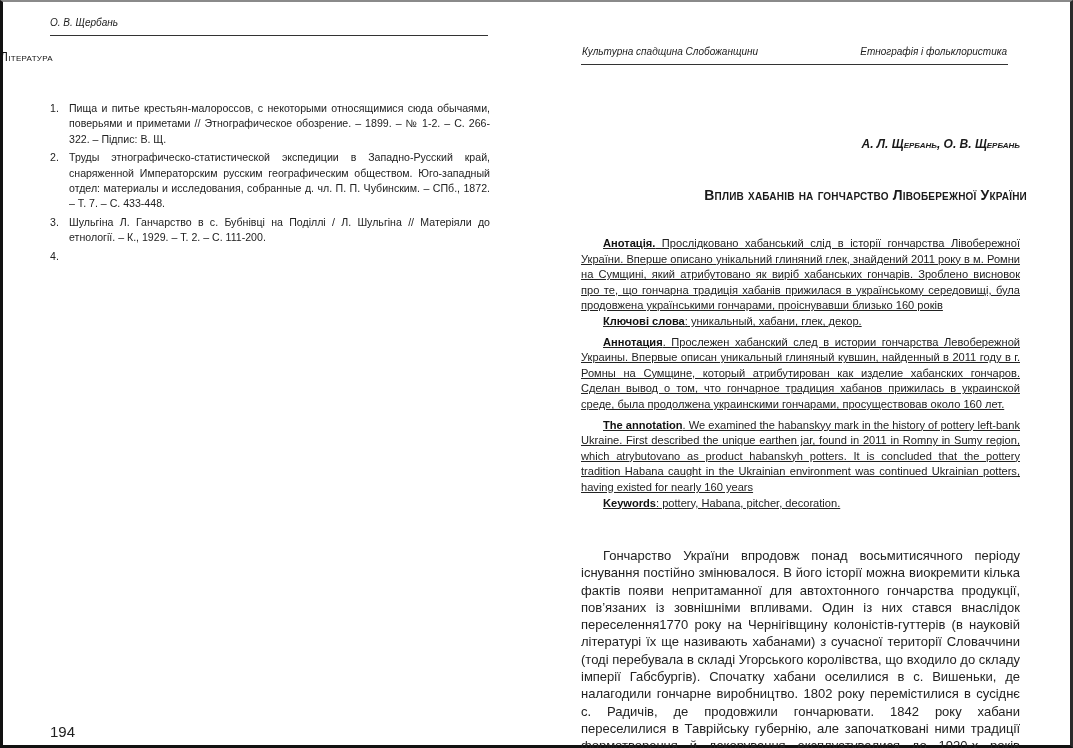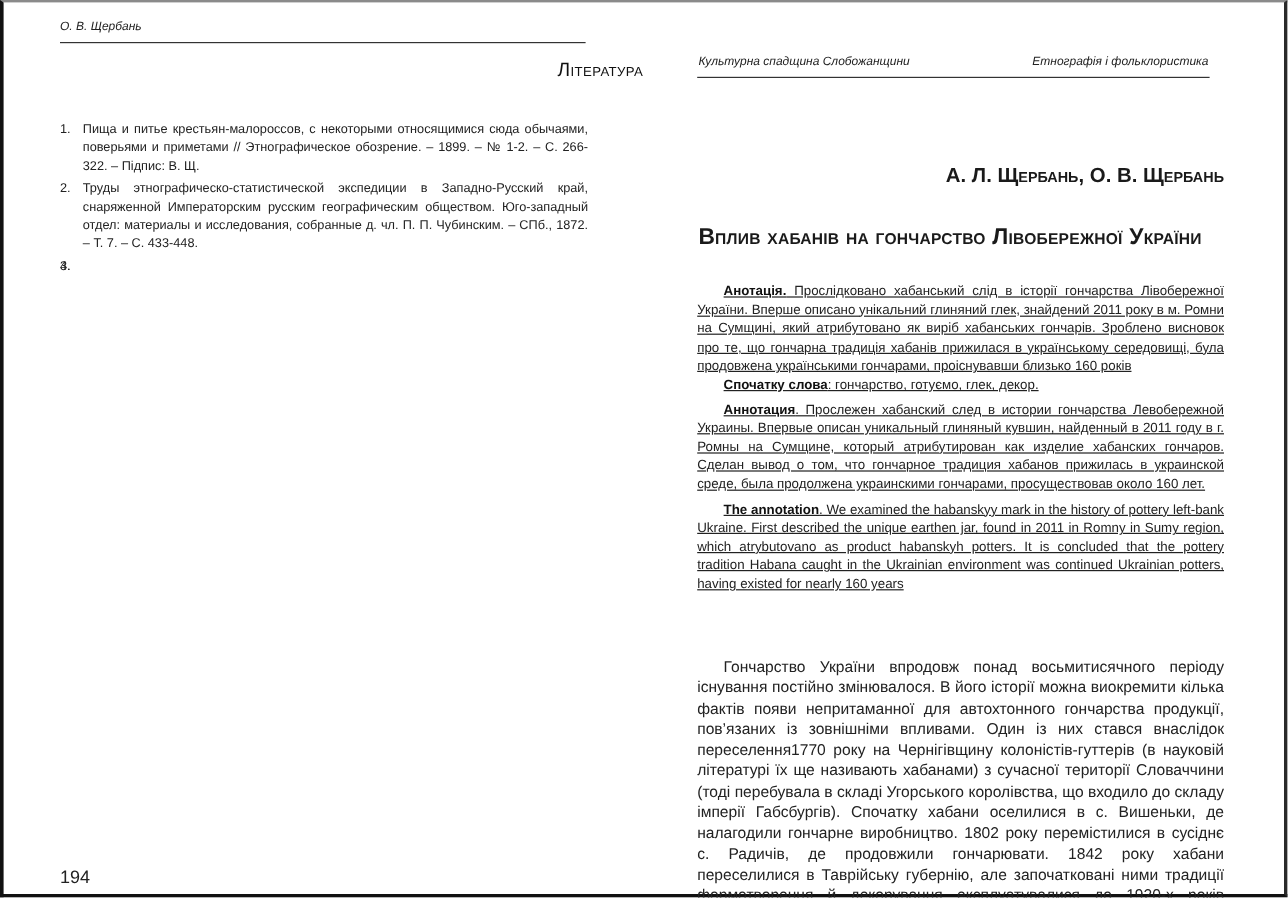--- a/index.html
+++ b/index.html
@@ -19,38 +19,38 @@
   .page { position:absolute; top:0; height:748px; }
   .page-left { left:0; width:536px; }
   .page-right { left:536px; width:537px;margin-top:29px; }
   .running-head {
     position:absolute; top:17px; font-size:10px; font-style:italic; color:#222;
   }
   .head-rule {
     position:absolute; top:35px; height:0; border-top:1px solid #333;
   }
   .section-title {
-    position:absolute; top:50px; left:0; width:536px; text-align:right;
-    font-size:16px; letter-spacing:0.3px; font-variant:small-caps; color:#111;
+    position:absolute; top:50px; left:0; width:536px; text-align:left;
+    font-size:12px; letter-spacing:0.3px; font-variant:small-caps; color:#111;
   }
   .reflist {
     position:absolute; left:50px; top:101px; width:440px; margin:0; padding:0; list-style:none;
     font-size:10.6px; line-height:15.4px; color:#222;
   }
   .reflist li { position:relative; padding-left:19px; margin-bottom:3px; text-align:justify; }
   .reflist .num { position:absolute; left:0; top:0; }
   .page-number { position:absolute; top:723px; font-size:15px; color:#222; }
 
   .authors {
-    position:absolute; top:108px; right:53px; font-size:17px; font-weight:bold; 
+    position:absolute; top:108px; right:53px; font-size:12px; font-weight:bold; font-style:italic;
     font-variant:small-caps;
   }
   .article-title {
-    position:absolute; top:158px; left:46px; width:445px; text-align:left;
-    font-size:19px; font-weight:bold; font-variant:small-caps; letter-spacing:0.2px;
+    position:absolute; top:158px; left:46px; width:445px; text-align:right;
+    font-size:14px; font-weight:bold; font-variant:small-caps; letter-spacing:0.2px;
   }
   .body-text {
     position:absolute; left:45px; width:439px; font-size:11.1px; line-height:15.6px;
     text-align:justify; color:#222;
   }
   .body-text p { margin:0; text-indent:22px; }
   .body-text p.gap { margin-top:5px; }
   .body-text b { color:#111; }
 </style>
 </head>
@@ -67,42 +67,44 @@
     <li>
       <span class="num">1.</span>
       <span>Пища и питье крестьян-малороссов, с некоторыми относящимися сюда обычаями, поверьями и приметами // Этнографическое обозрение. – 1899. – № 1-2. – С. 266-322. – Підпис: В. Щ.</span>
     </li>
     <li>
       <span class="num">2.</span>
       <span>Труды этнографическо-статистической экспедиции в Западно-Русский край, снаряженной Императорским русским географическим обществом. Юго-западный отдел: материалы и исследования, собранные д. чл. П. П. Чубинским. – СПб., 1872. – Т. 7. – С. 433-448.</span>
     </li>
     <li>
       <span class="num">3.</span>
+      <span>Шульгіна Л. Ганчарство в с. Бубнівці на Поділлі / Л. Шульгіна // Матеріяли до етнології. – К., 1929. – Т. 2. – С. 111-200.</span>
     </li>
     <li>
       <span class="num">4.</span>
     </li>
   </ol>
 
   <div class="page-number" style="left:50px;">194</div>
 </div>
 
 <div class="page page-right">
   <div class="running-head" style="left:46px;">Культурна спадщина Слобожанщини</div>
   <div class="running-head" style="right:66px;">Етнографія і фольклористика</div>
   <div class="head-rule" style="left:45px; width:427px;"></div>
 
   <div class="authors">А. Л. Щербань, О. В. Щербань</div>
   <div class="article-title">Вплив хабанів на гончарство Лівобережної України</div>
 
   <div class="body-text" style="top:207px;text-decoration:underline;">
     <p><b>Анотація.</b><span> Прослідковано хабанський слід в історії гончарства Лівобережної України. Вперше описано унікальний глиняний глек, знайдений 2011 року в м. Ромни на Сумщині, який атрибутовано як виріб хабанських гончарів. Зроблено висновок про те, що гончарна традиція хабанів прижилася в українському середовищі, була продовжена українськими гончарами, проіснувавши близько 160 років</span></p>
-    <p><b>Спочатку слова</b><span>: гончарство, готуємо, глек, декор.</span></p>
+    <p><b>Ключові слова</b><span>: уникальный, хабани, глек, декор.</span></p>
     <p class="gap"><b>Аннотация</b><span>. Прослежен хабанский след в истории гончарства Левобережной Украины. Впервые описан уникальный глиняный кувшин, найденный в 2011 году в г. Ромны на Сумщине, который атрибутирован как изделие хабанских гончаров. Сделан вывод о том, что гончарное традиция хабанов прижилась в украинской среде, была продолжена украинскими гончарами, просуществовав около 160 лет.</span></p>
     <p class="gap"><b>The annotation</b><span>. We examined the habanskyy mark in the history of pottery left-bank Ukraine. First described the unique earthen jar, found in 2011 in Romny in Sumy region, which atrybutovano as product habanskyh potters. It is concluded that the pottery tradition Habana caught in the Ukrainian environment was continued Ukrainian potters, having existed for nearly 160 years</span></p>
+    <p><b>Keywords</b><span>: pottery, Habana, pitcher, decoration.</span></p>
   </div>
 
   <div class="body-text" style="top:518px; font-size:13px; line-height:17.3px;">
     <p>Гончарство України впродовж понад восьмитисячного періоду існування постійно змінювалося. В його історії можна виокремити кілька фактів появи непритаманної для автохтонного гончарства продукції, пов’язаних із зовнішніми впливами. Один із них стався внаслідок переселення1770 року на Чернігівщину колоністів-гуттерів (в науковій літературі їх ще називають хабанами) з сучасної території Словаччини (тоді перебувала в складі Угорського королівства, що входило до складу імперії Габсбургів). Спочатку хабани оселилися в с. Вишеньки, де налагодили гончарне виробництво. 1802 року перемістилися в сусіднє с. Радичів, де продовжили гончарювати. 1842 року хабани переселилися в Таврійську губернію, але започатковані ними традиції формотворення й декорування експлуатувалися до 1920-х років гончарями, уродженцями сусіднього м.Коропа і їхніми нащадками. Зокрема, Мусієм Пузирем (1812-1895), який, працюючи в радичівській</p>
   </div>
 
   <div class="page-number" style="right:53px;">195</div>
 </div>
 
 </body></html>

